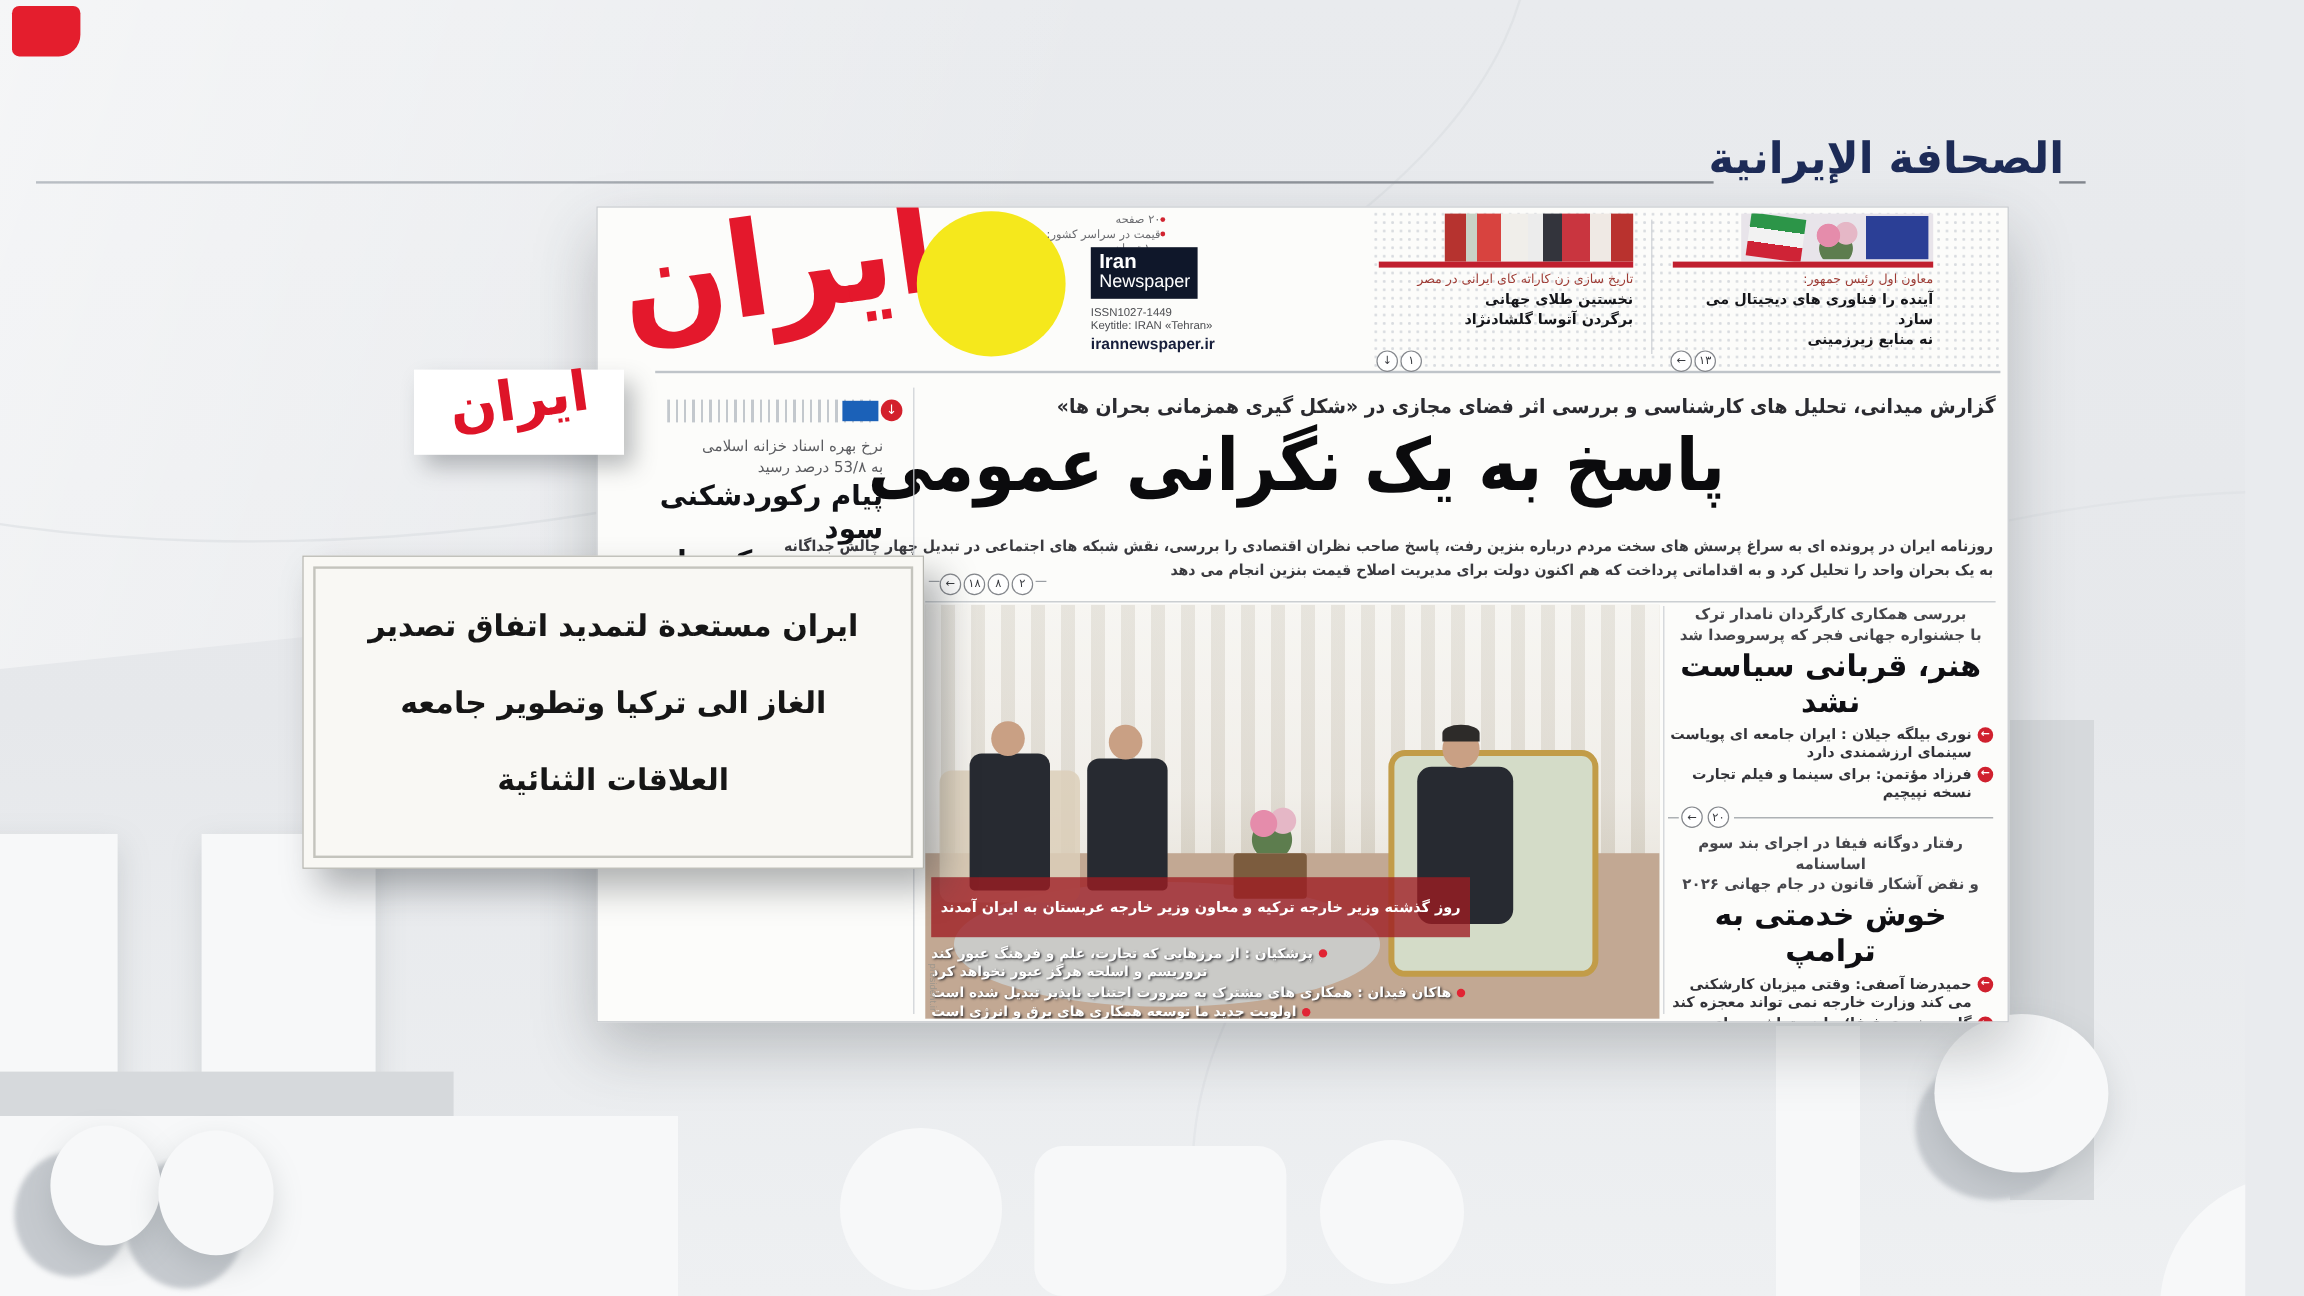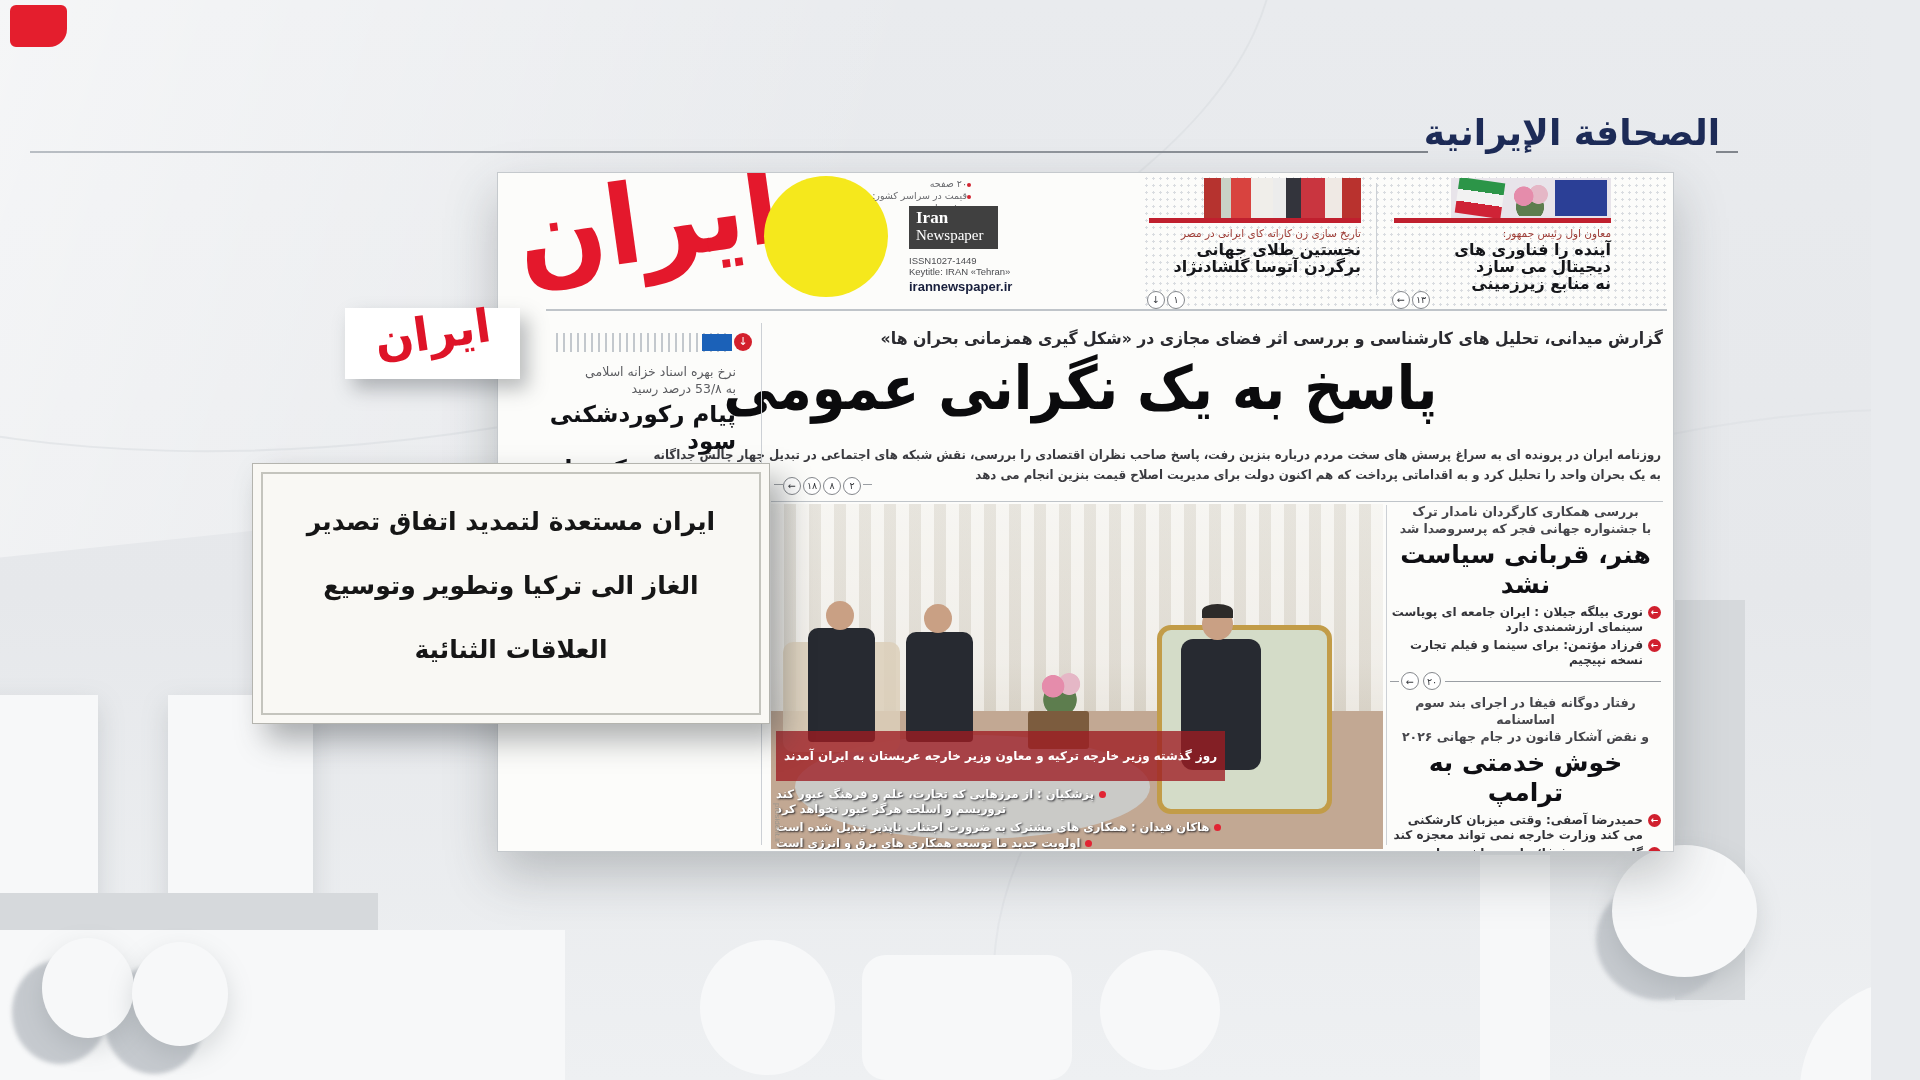--- a/index.html
+++ b/index.html
@@ -36,33 +36,33 @@
          overflow:hidden;}
   .hairline{background:#bfc4c9;}
   .vline{width:1px;background:#ccd0d5;}
 
   
   .np-logo{left:18px;top:-8px;font-size:104px;font-weight:700;color:#e4182c;
            transform:rotate(-8deg) scaleY(1.05);line-height:1.1;}
   .yellow-dot{left:266px;top:3px;width:124px;height:121px;border-radius:50%;background:#f5e81c;}
   .price-block{left:360px;top:5px;width:116px;text-align:right;font-size:9.5px;color:#6a6b6f;line-height:12px;}
   .dot{display:inline-block;width:4px;height:4px;border-radius:50%;background:#d12430;margin-right:3px;vertical-align:middle;}
-  .infobox{left:411px;top:33px;width:89px;height:43px;background:#404040;color:#fff;
-           padding:3px 7px;box-sizing:border-box;font-family:Liberation Serif, serif;}
+  .infobox{left:411px;top:33px;width:89px;height:43px;background:#0f172a;color:#fff;
+           padding:3px 7px;box-sizing:border-box;font-family:Liberation Sans, sans-serif;}
   .infobox .l1{font-size:17px;font-weight:700;line-height:18px;}
   .infobox .l2{font-size:15px;line-height:16px;}
   .issn{left:411px;top:82px;font-family:"Liberation Sans",sans-serif;font-size:9.5px;color:#4c4d51;line-height:11px;}
   .site{left:411px;top:106px;font-family:"Liberation Sans",sans-serif;font-size:13px;font-weight:700;color:#181f3c;}
 
   
   .tstrip{left:645px;top:2px;width:524px;height:134px;
           background-image:radial-gradient(#d9dce0 1px,transparent 1.3px);background-size:7px 7px;}
   .redbar{height:5px;background:#c01f2e;}
   .tkick{font-size:10.5px;color:#9e3c35;text-align:right;}
-  .ttitle{font-size:16px;font-weight:700;color:#15161a;text-align:right;line-height:17px;}
+  .ttitle{font-size:12px;font-weight:700;color:#15161a;text-align:right;line-height:17px;}
   .pg{display:inline-flex;width:16px;height:16px;border:1px solid #84878c;border-radius:50%;
       align-items:center;justify-content:center;font-size:9.5px;color:#36383d;background:#fff;margin-right:2px;}
   .tick{display:inline-block;width:9px;height:1px;background:#9a9ea3;vertical-align:middle;}
   .ph1{background:linear-gradient(90deg,#b6332f 0 11%,#c9d2c6 11% 17%,#d8433f 17% 30%,#f0eeea 30% 44%,#ececec 44% 52%,#33343c 52% 62%,#c9353f 62% 77%,#efe9e4 77% 88%,#b9322e 88% 100%);}
   .flag{background:linear-gradient(180deg,#2c9548 0 33%,#f2f2f2 33% 66%,#cf2336 66% 100%);}
 
   
   .lead-kick{top:156px;left:320px;right:10px;text-align:right;font-size:16.5px;color:#2b2b30;
              font-weight:600;transform:scaleX(.95);transform-origin:right;}
   .lead-head{top:180px;left:250px;width:700px;text-align:center;font-size:56px;font-weight:700;
@@ -300,18 +300,18 @@
   </div>
 
   <div id="logocard" class="abs">
     <div class="txt rtl">ایران</div>
   </div>
 
   <div id="banner" class="abs">
     <div class="frame"></div>
     <div class="lines">
       <div class="bl">ايران مستعدة لتمديد اتفاق تصدير</div>
-      <div class="bl">الغاز الى تركيا  وتطوير وتوسيع</div>
+      <div class="bl">الغاز الى تركيا  وتطوير جامعه</div>
       <div class="bl">العلاقات الثنائية</div>
     </div>
   </div>
 
 </div>
 
 </body></html>

